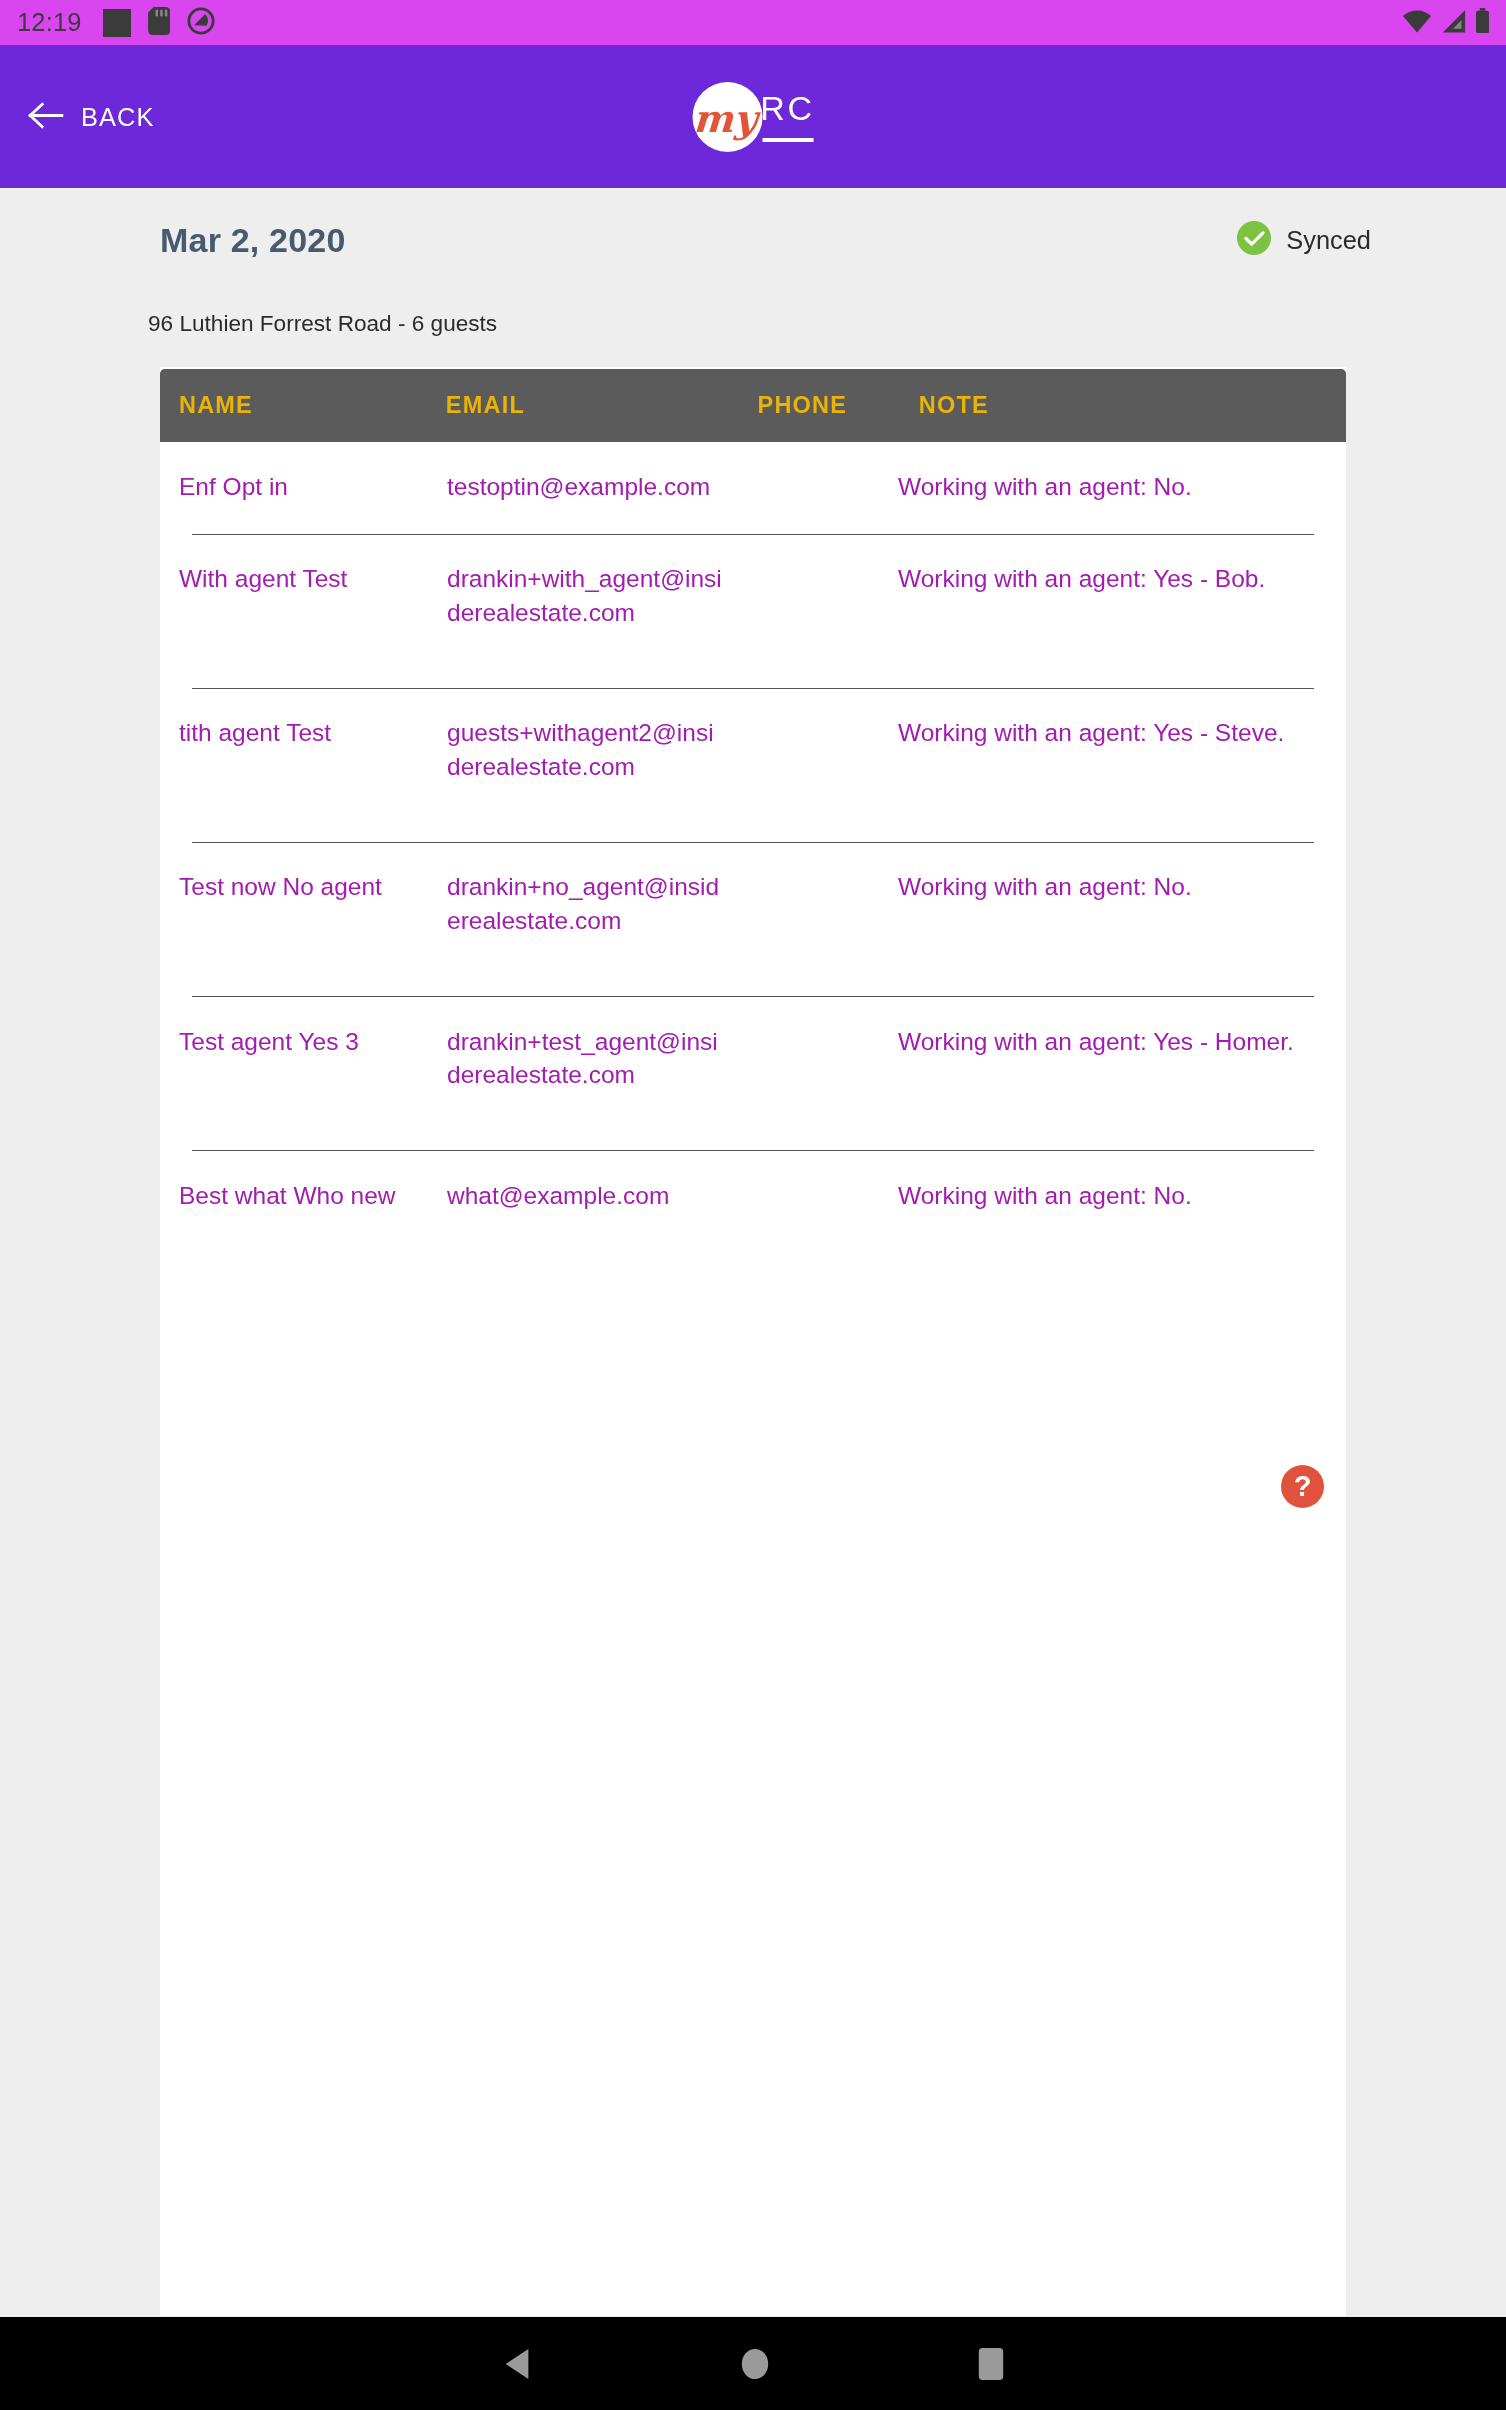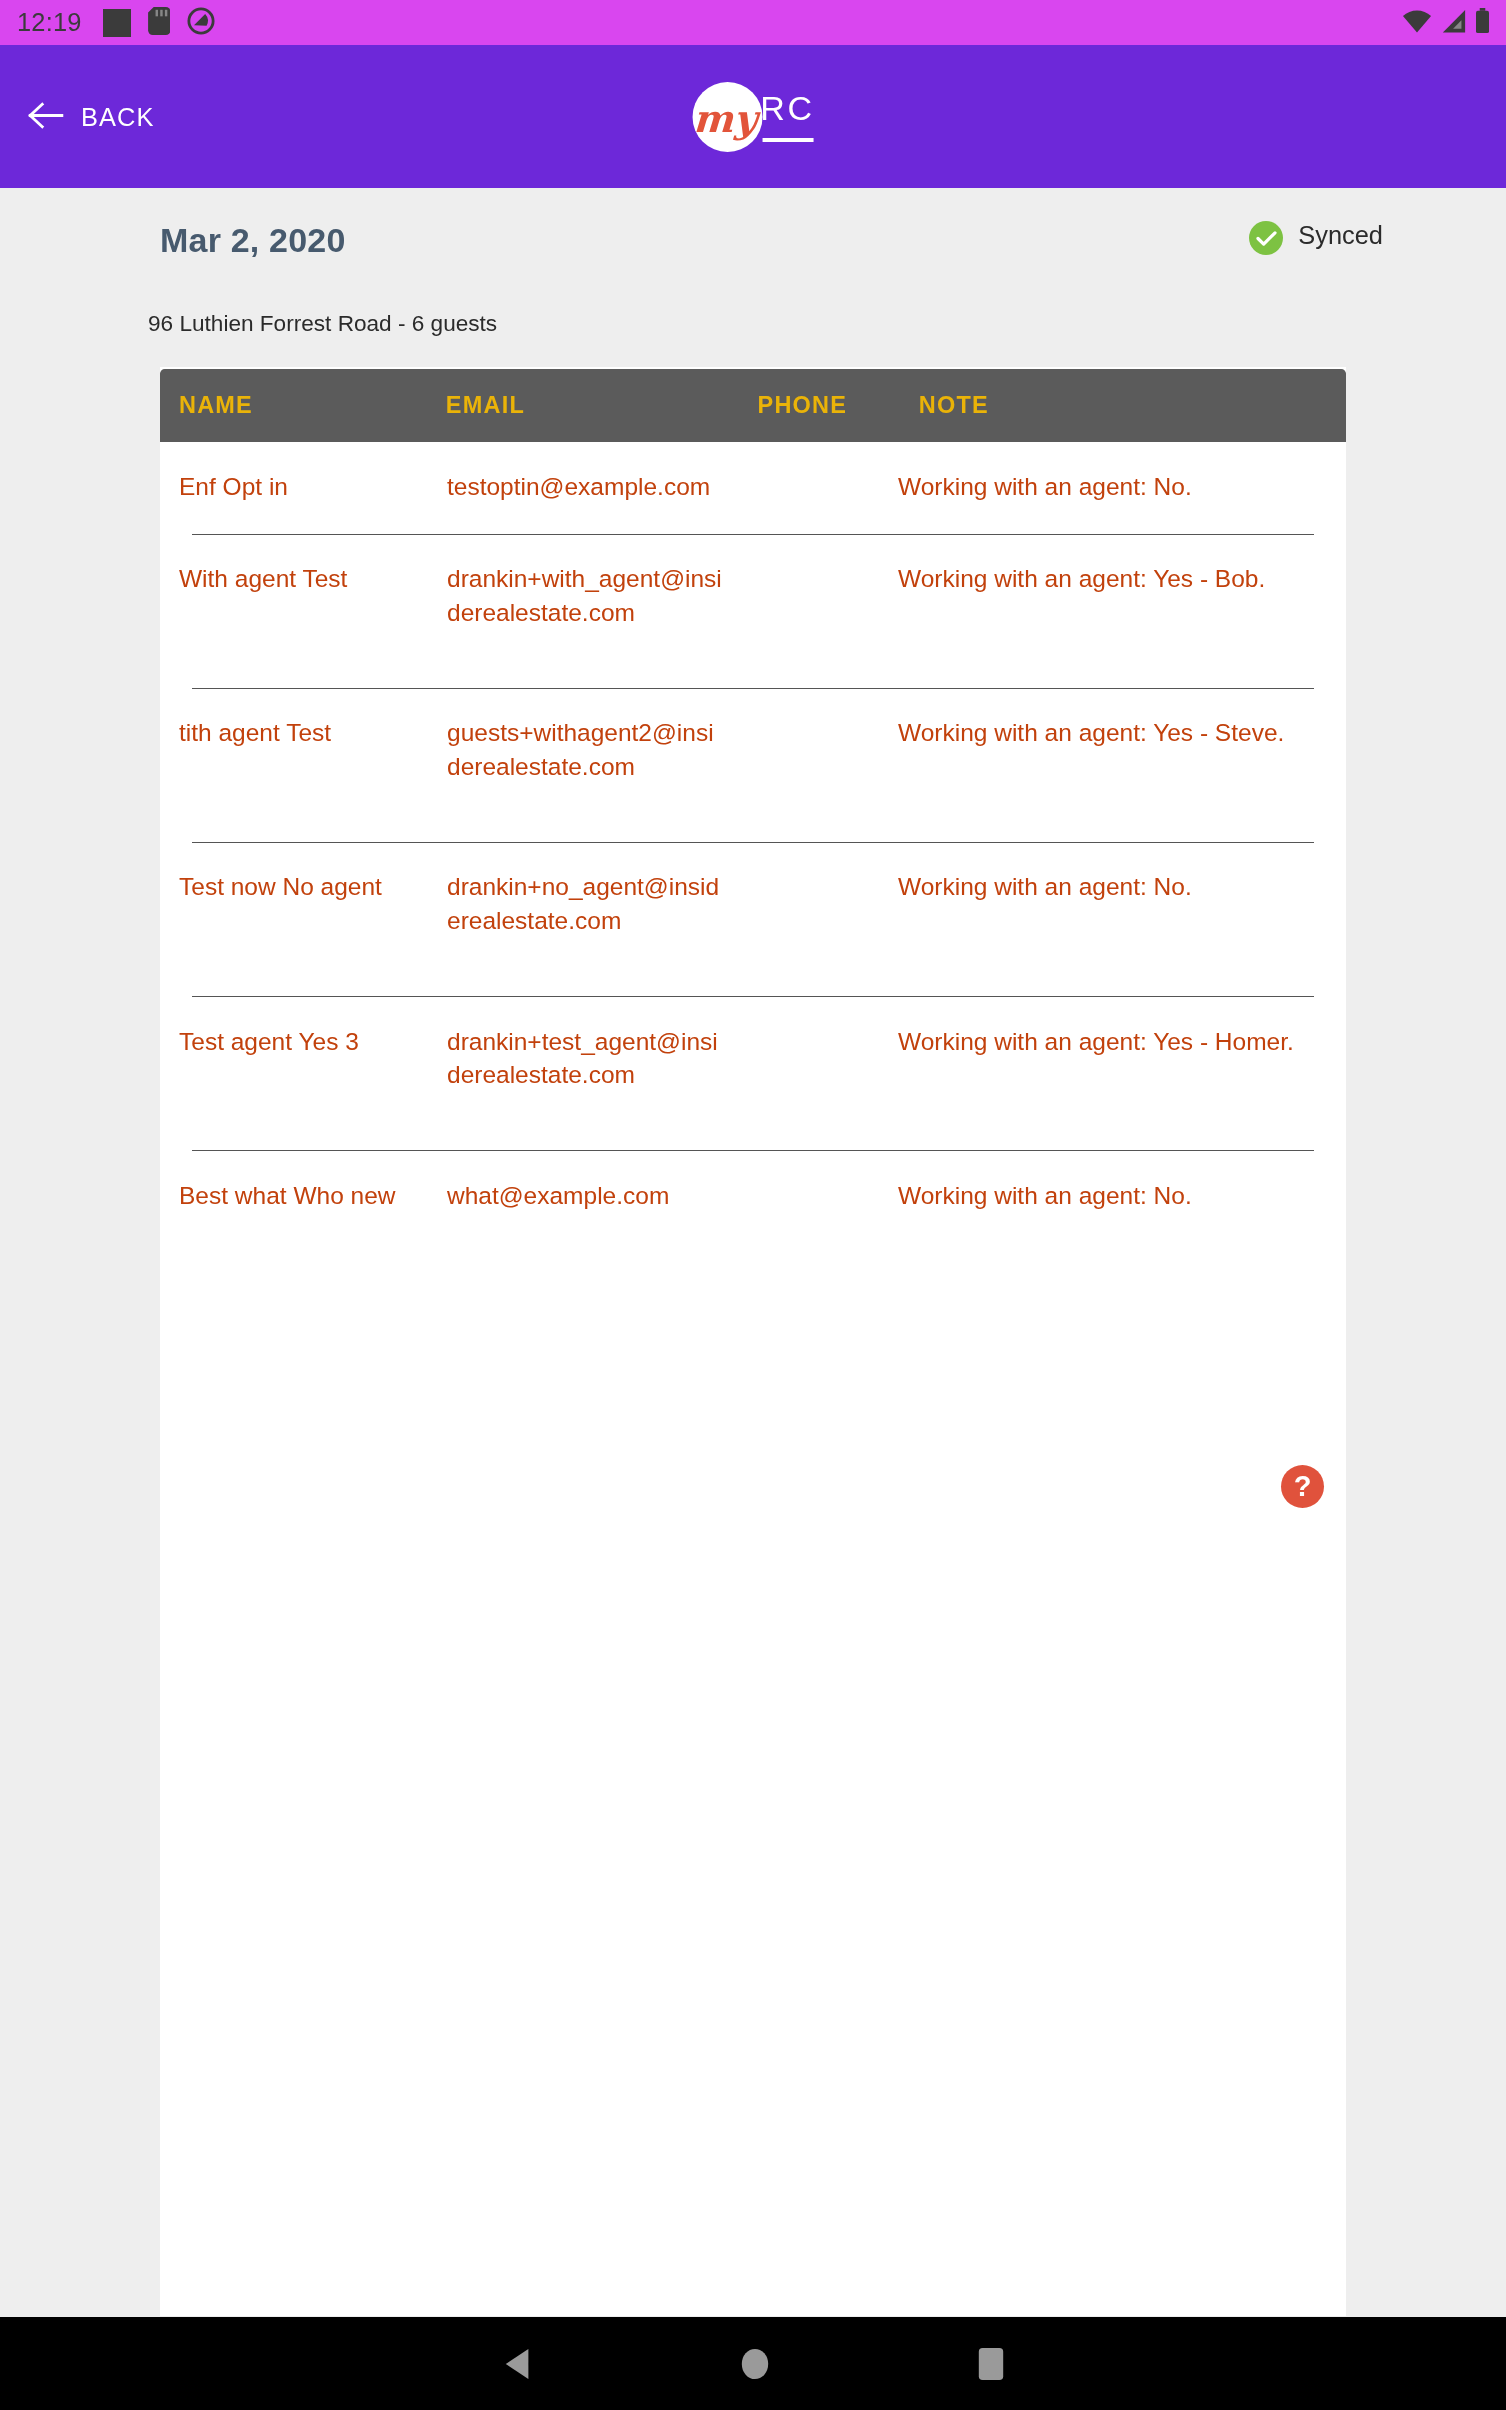--- a/index.html
+++ b/index.html
@@ -110,22 +110,22 @@
   }
 
   .date-title {
     position: absolute; left: 160px; top: 221px;
     color: #475a6e;
     font-size: 34px;
     font-weight: 700;
     letter-spacing: 0.2px;
   }
   .sync-status {
-    position: absolute; right: 124px; top: 221px;
-    display: flex; align-items: flex-start; gap: 15px;
+    position: absolute; right: 136px; top: 221px;
+    display: flex; align-items: flex-end; gap: 15px;
   }
   .sync-dot {
     width: 34px; height: 34px; border-radius: 50%;
     background: #7dc242;
     display: flex; align-items: center; justify-content: center;
   }
   .sync-label {
     color: #2b2b2b;
     font-size: 25.4px;
   }
@@ -161,21 +161,21 @@
 
   .tbody { background: #ffffff; }
   .trow {
     display: flex;
     padding-top: 28px;
     padding-bottom: 0;
     position: relative;
   }
   .trow .cell {
     font-size: 24.5px;
-    color: #c2410c;
+    color: #a21caf;
     line-height: 1.37;
   }
   .cell-name  { width: 287px; padding-left: 19px; padding-right: 5.6px; }
   .cell-email { width: 289px; padding-right: 9.4px; word-break: break-all; }
   .cell-phone { width: 162px; }
   .cell-note  { width: 429px; padding-right: 9.4px; }
   .row-sep {
     height: 0.9px;
     background: #555555;
     margin: 0 32px 0 32px;

